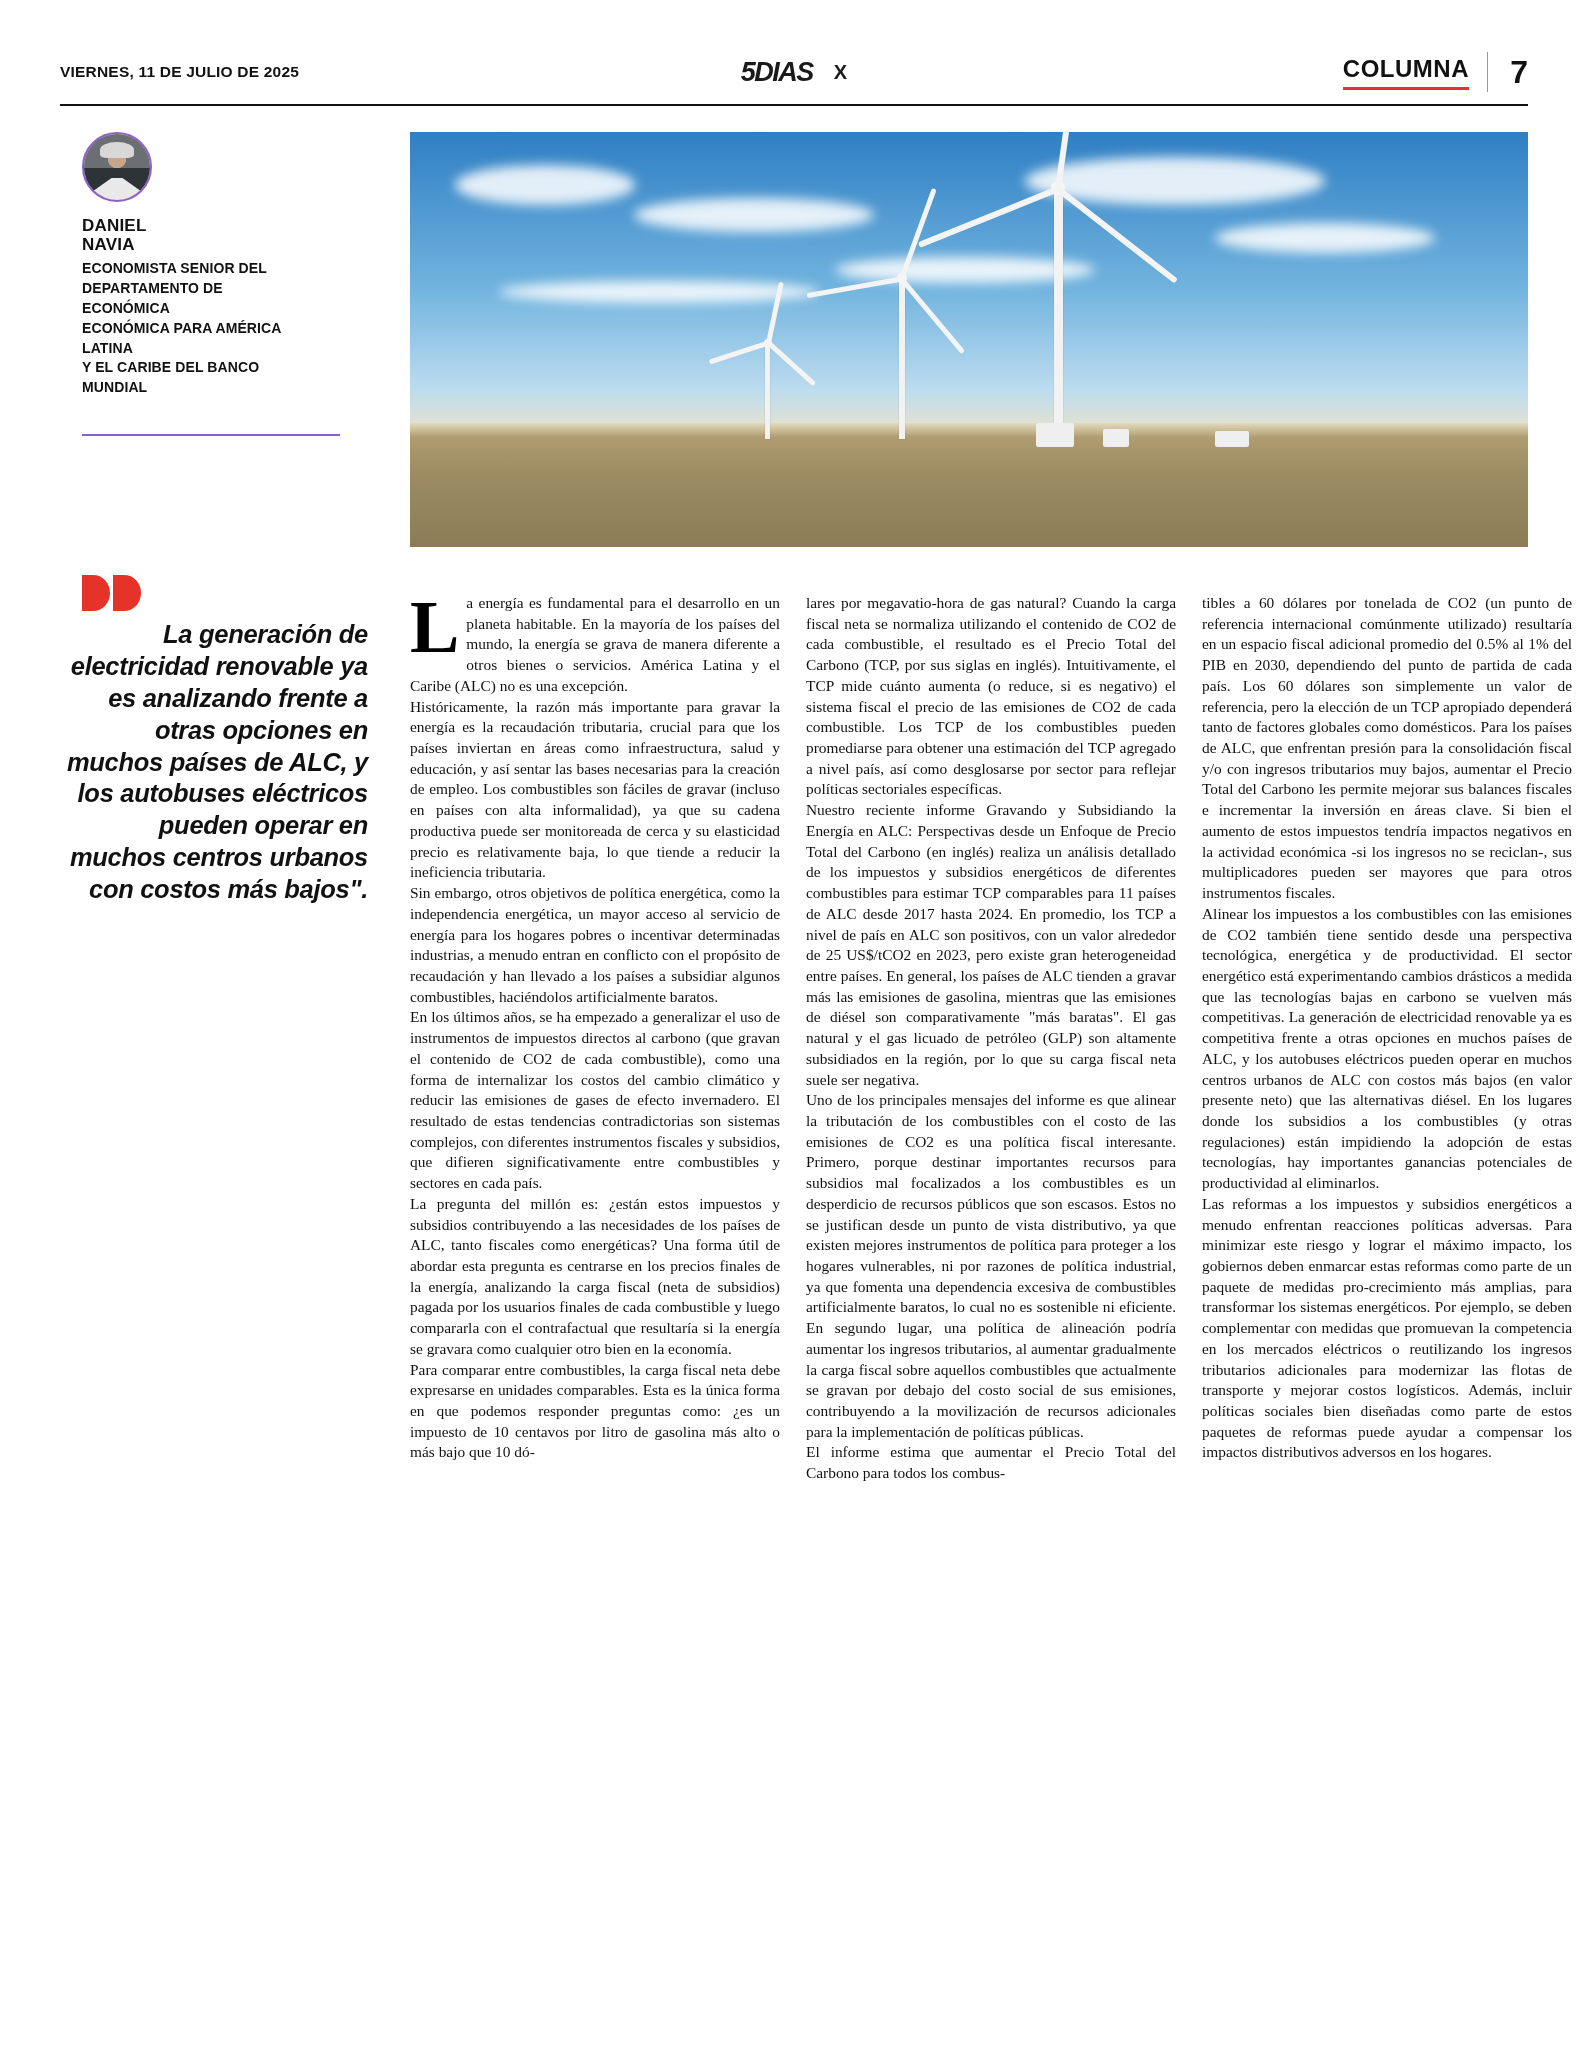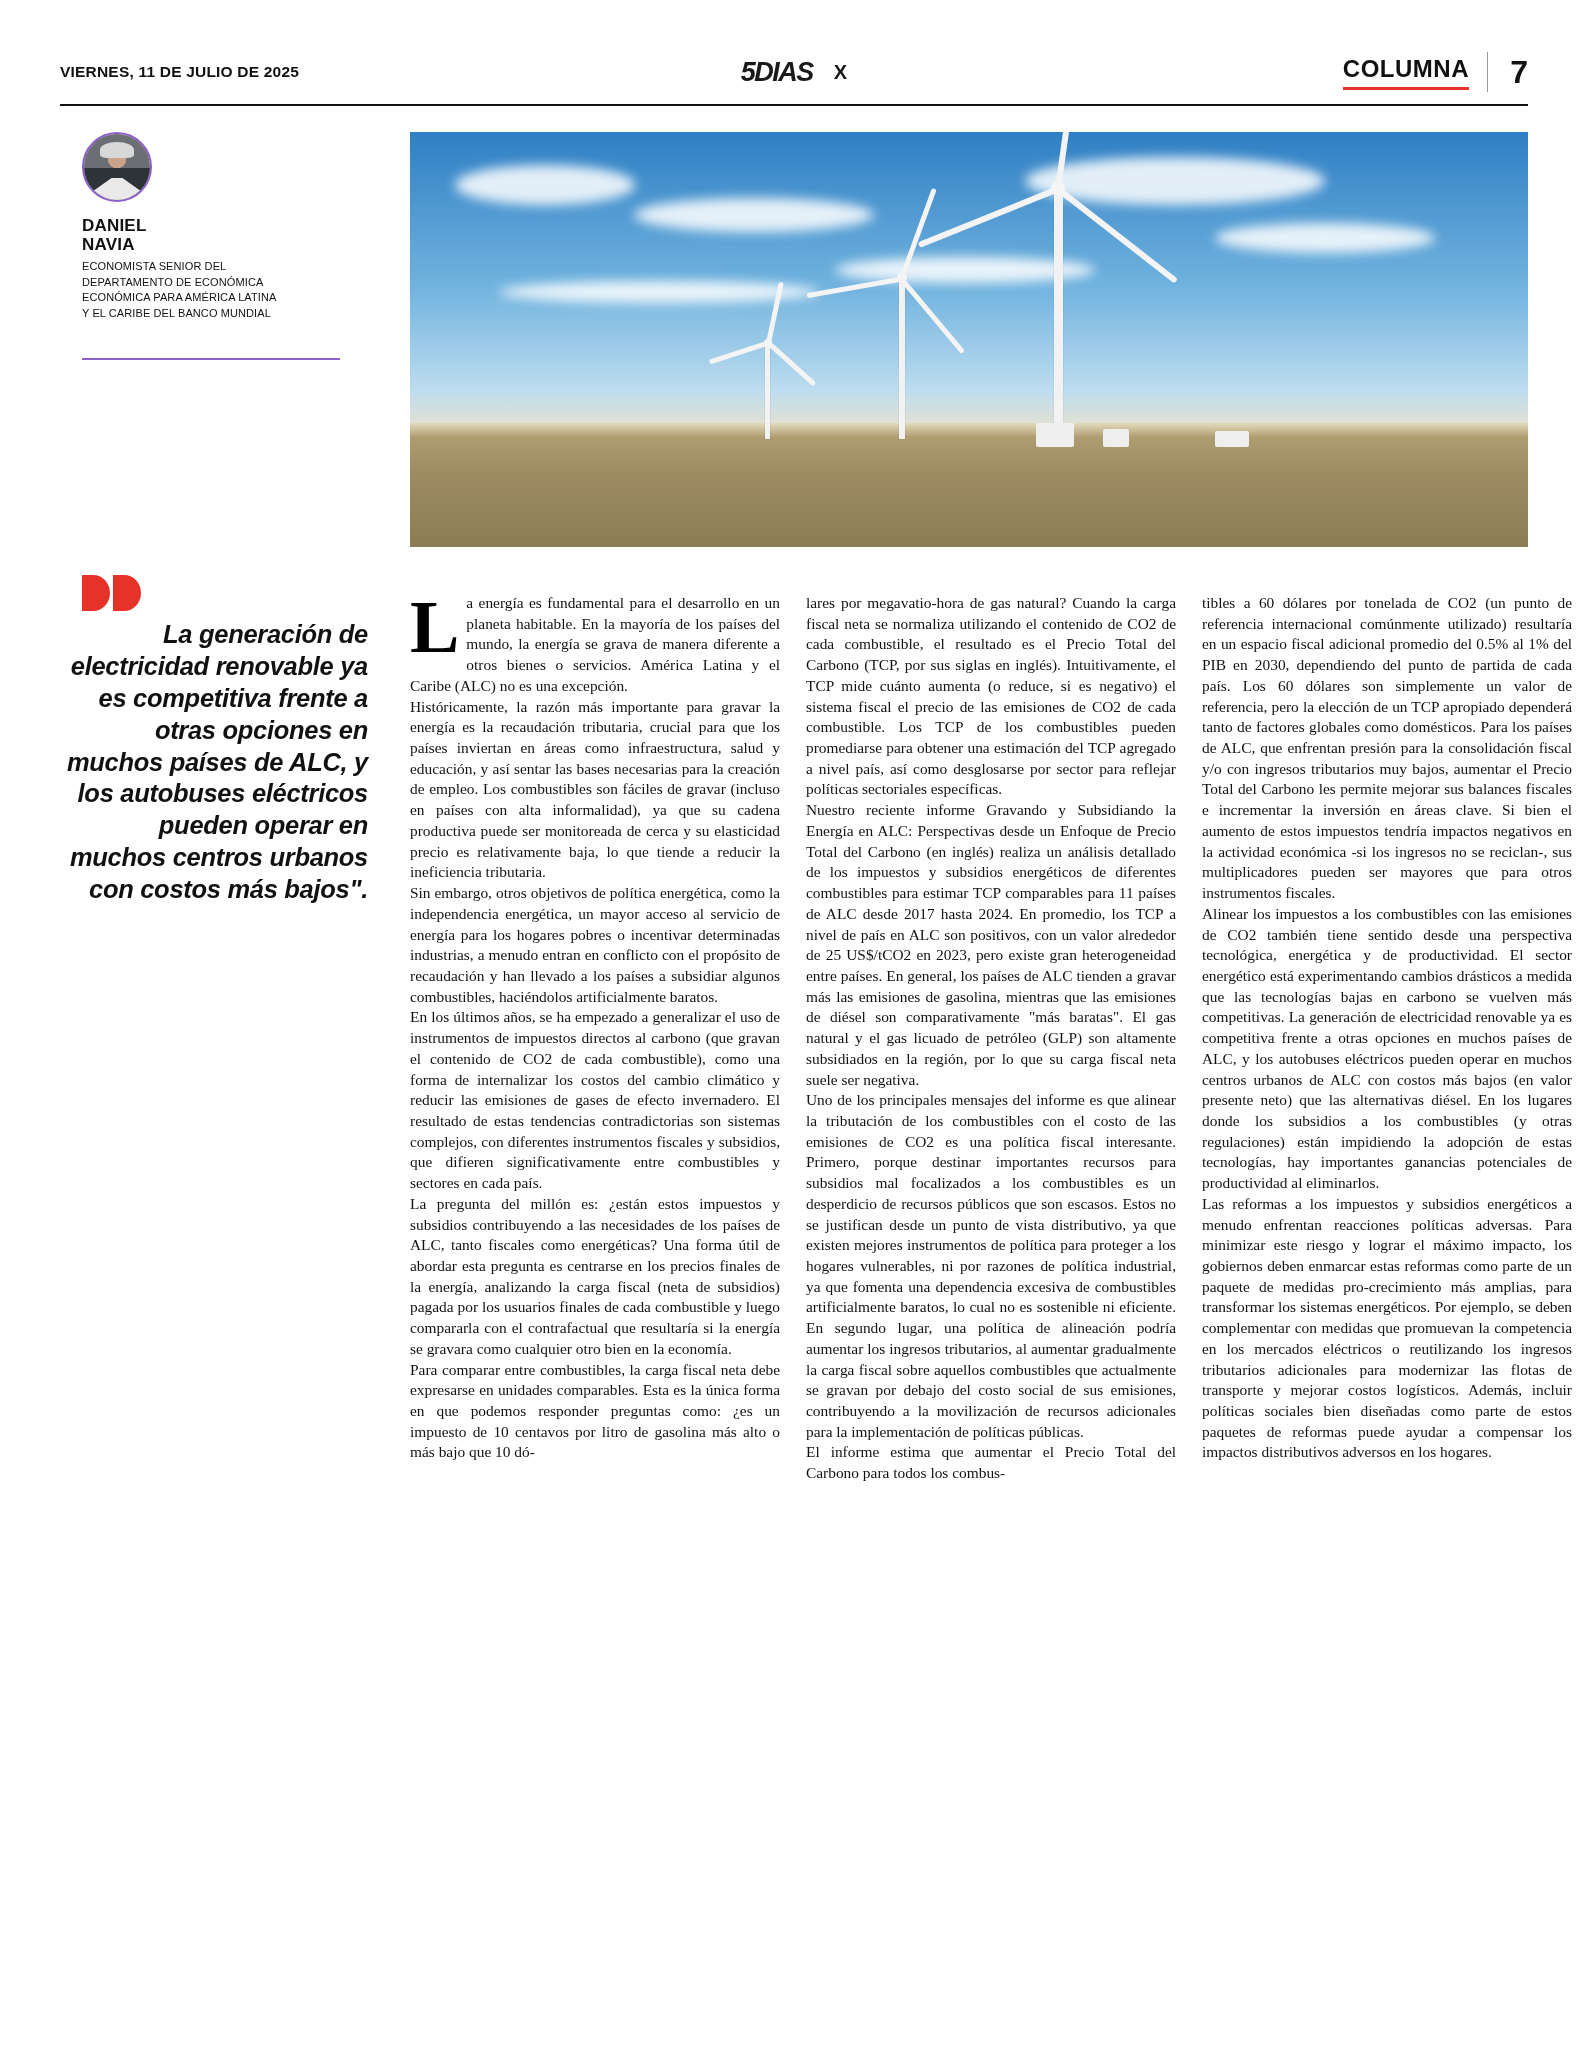--- a/index.html
+++ b/index.html
@@ -164,22 +164,22 @@
     font-family: "Liberation Sans", sans-serif;
     font-weight: bold;
     font-size: 17px;
     line-height: 1.12;
     letter-spacing: 0.2px;
     color: #111;
     margin: 2px 0 5px 0;
   }
   .author-role {
     font-family: "Liberation Sans", sans-serif;
-    font-weight: normal;
-    font-size: 11px;
+    font-weight: bold;
+    font-size: 14px;
     line-height: 1.42;
     letter-spacing: 0.1px;
     color: #111;
     max-width: 215px;
   }
   .author-role .org { }
   .author-rule {
     margin: 36px 0 0 22px;
     width: 258px;
     height: 2px;
@@ -402,21 +402,21 @@
       </div>
     </div>
   </div>
 
   <div class="body-area">
     <div class="quote-col">
       <div class="quote-mark">
         <div class="q1"></div>
           <div class="q2"></div>
       </div>
-      <div class="pull-quote">La generación de electricidad renovable ya es competitiva frente a otras opciones en muchos países de ALC, y los autobuses eléctricos pueden operar en muchos centros urbanos con costos más bajos".</div>
+      <div class="pull-quote">La generación de electricidad renovable ya es analizando frente a otras opciones en muchos países de ALC, y los autobuses eléctricos pueden operar en muchos centros urbanos con costos más bajos".</div>
     </div>
 
     <div class="cols">
 
       <div class="col">
         <p class="dropcap-p">La energía es fundamental para el desarrollo en un planeta habitable. En la mayoría de los países del mundo, la energía se grava de manera diferente a otros bienes o servicios. América Latina y el Caribe (ALC) no es una excepción.</p>
         <p>Históricamente, la razón más importante para gravar la energía es la recaudación tributaria, crucial para que los países inviertan en áreas como infraestructura, salud y educación, y así sentar las bases necesarias para la creación de empleo. Los combustibles son fáciles de gravar (incluso en países con alta informalidad), ya que su cadena productiva puede ser monitoreada de cerca y su elasticidad precio es relativamente baja, lo que tiende a reducir la ineficiencia tributaria.</p>
         <p>Sin embargo, otros objetivos de política energética, como la independencia energética, un mayor acceso al servicio de energía para los hogares pobres o incentivar determinadas industrias, a menudo entran en conflicto con el propósito de recaudación y han llevado a los países a subsidiar algunos combustibles, haciéndolos artificialmente baratos.</p>
         <p>En los últimos años, se ha empezado a generalizar el uso de instrumentos de impuestos directos al carbono (que gravan el contenido de CO2 de cada combustible), como una forma de internalizar los costos del cambio climático y reducir las emisiones de gases de efecto invernadero. El resultado de estas tendencias contradictorias son sistemas complejos, con diferentes instrumentos fiscales y subsidios, que difieren significativamente entre combustibles y sectores en cada país.</p>
         <p>La pregunta del millón es: ¿están estos impuestos y subsidios contribuyendo a las necesidades de los países de ALC, tanto fiscales como energéticas? Una forma útil de abordar esta pregunta es centrarse en los precios finales de la energía, analizando la carga fiscal (neta de subsidios) pagada por los usuarios finales de cada combustible y luego compararla con el contrafactual que resultaría si la energía se gravara como cualquier otro bien en la economía.</p>

